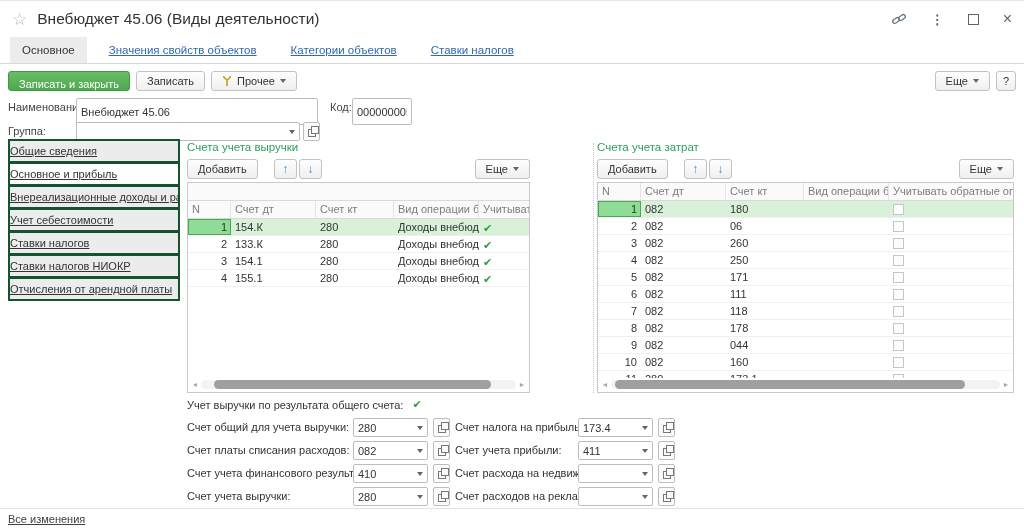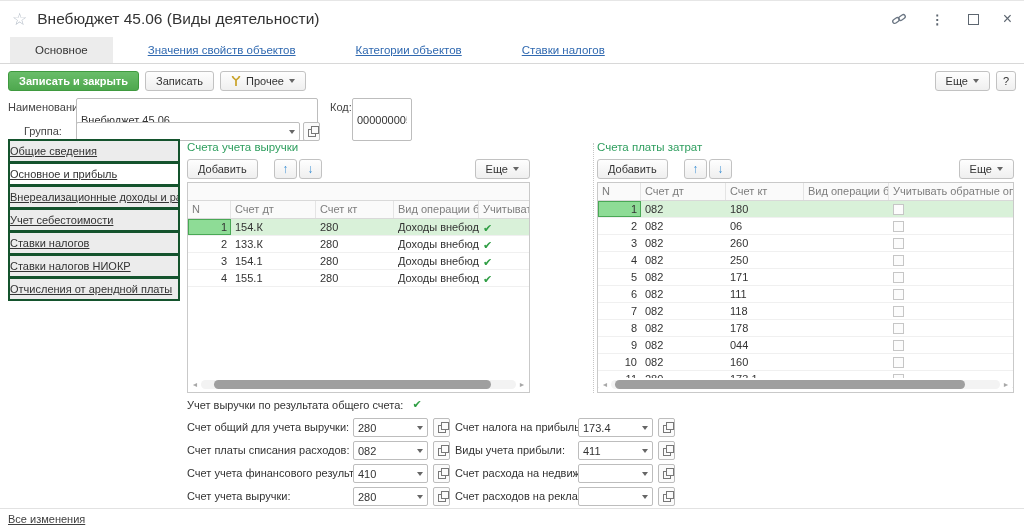--- a/index.html
+++ b/index.html
@@ -13,34 +13,34 @@
   .titlebar{position:absolute;top:0;left:0;right:0;height:36px;display:flex;align-items:center;padding:0 12px;background:#fff;}
   .star{font-size:17px;color:#b3bcc7;margin-right:10px;cursor:pointer;}
   .win-title{font-size:15.5px;color:#333;}
   .win-controls{margin-left:auto;display:flex;align-items:center;gap:24px;color:#5d6670;}
   .win-controls .kebab{font-size:13px;font-weight:bold;cursor:pointer;}
   .maxbox{width:9px;height:9px;border:1.4px solid #5d6670;display:inline-block;cursor:pointer;}
   .closex{font-size:16px;line-height:10px;cursor:pointer;}
   .linkicon{cursor:pointer;display:inline-flex;}
   
   .tabbar{position:absolute;top:36px;left:0;right:0;height:26px;border-bottom:1px solid #d8d8d8;display:flex;align-items:stretch;padding-left:10px;}
-  .tab{display:inline-flex;align-items:center;padding:0 25px;margin-right:10px;color:#3069b0;text-decoration:underline;font-size:11.5px;cursor:pointer;white-space:nowrap;}
+  .tab{display:inline-flex;align-items:center;padding:0 12px;margin-right:10px;color:#3069b0;text-decoration:underline;font-size:11.5px;cursor:pointer;white-space:nowrap;}
   .tab.active{background:#ececec;color:#333;text-decoration:none;}
   
   .btn{height:20px;padding:0 10px;border:1px solid #c2c2c2;border-radius:3px;background:linear-gradient(#fefefe,#efefef);
        font-size:11px;color:#333;display:inline-flex;align-items:center;gap:5px;cursor:pointer;box-sizing:border-box;white-space:nowrap;}
-  .btn-primary{background:linear-gradient(#69bd69,#4ea84e);border-color:#3f9a3f;color:#fff;font-weight:bold;}
+  .btn-primary{background:linear-gradient(#69bd69,#4ea84e);border-color:#3f9a3f;color:#fff;font-weight:normal;align-items:flex-end;}
   .caret{width:0;height:0;border-left:3px solid transparent;border-right:3px solid transparent;border-top:4px solid #666;display:inline-block;}
   .btn-q{width:20px;justify-content:center;padding:0;}
   
   .cmdbar{position:absolute;top:70px;left:8px;display:flex;gap:6px;}
   .cmd-right{position:absolute;top:70px;right:8px;display:flex;gap:6px;}
   
   .flabel{position:absolute;color:#444;line-height:19px;}
-  input.txt{position:absolute;height:17px;border:1px solid #bdbdbd;border-radius:2px;font-family:inherit;font-size:11px;color:#333;padding:12px 4px;background:#fff;}
+  input.txt{position:absolute;height:17px;border:1px solid #bdbdbd;border-radius:2px;font-family:inherit;font-size:11px;color:#333;padding:4px 4px;background:#fff;}
   .combo{position:absolute;height:19px;border:1px solid #bdbdbd;border-radius:2px;background:#fff;display:flex;align-items:center;box-sizing:border-box;}
   .combo .val{flex:1;padding:0 4px;overflow:hidden;white-space:nowrap;}
   .combo .drop{width:14px;display:flex;justify-content:center;align-items:center;cursor:pointer;align-self:stretch;}
   .choose-btn{position:absolute;width:17px;height:19px;border:1px solid #bdbdbd;border-radius:2px;background:#fbfbfb;box-sizing:border-box;cursor:pointer;}
   .sq{position:relative;width:6px;height:6px;border:1px solid #777;display:block;margin:6px auto 0;}
   .sq::after{content:"";position:absolute;left:2px;top:-4px;width:6px;height:6px;border:1px solid #777;background:#fbfbfb;}
   
   .sidebar{position:absolute;left:8px;top:139px;width:172px;}
   .side-item{height:20px;line-height:20px;padding:0 0;background:#ececec;border:2px solid #14532d;margin-top:-1px;
              white-space:nowrap;overflow:hidden;cursor:pointer;color:#333;text-decoration:underline;}
@@ -149,21 +149,21 @@
       <span class="caret"></span>
     </span>
   <span class="btn btn-q">?</span>
 </div>
 
 <span class="flabel" style="left:8px;top:97px;">Наименование:</span>
 <input class="txt" style="left: 76px; top: 97px; width: 232px;" value="Внебюджет 45.06">
 <span class="flabel" style="left:330px;top:97px;">Код:</span>
 <input class="txt" style="left: 352px; top: 97px; width: 50px;" value="000000005">
 
-<span class="flabel" style="left:8px;top:121px;margin-left:16px;">Группа:</span>
+<span class="flabel" style="left:8px;top:121px;">Группа:</span>
 <span class="combo" style="left:76px;top:121px;width:224px;">
   <span class="val"></span>
   <span class="drop">
       <span class="caret"></span>
     </span>
 </span>
 <span class="choose-btn" style="left:303px;top:121px;">
     <span class="sq"></span>
   </span>
 
@@ -239,21 +239,21 @@
       <span class="sb-arrow">◄</span>
       <span class="sb-track">
           <span class="sb-thumb" style="left:4%;width:88%;"></span>
         </span>
       <span class="sb-arrow">►</span>
     </div>
   </div>
 </div>
 
 <div class="panel panel-right">
-  <div class="panel-title">Счета платы затрат</div>
+  <div class="panel-title">Счета учета затрат</div>
   <div class="panel-toolbar">
     <span class="btn">Добавить</span>
     <span class="arrow-group">
       <span class="btn arrow-btn">↑</span>
       <span class="btn arrow-btn">↓</span>
     </span>
     <span class="tb-spacer"></span>
     <span class="btn">
         <span>Еще</span>
         <span class="caret"></span>
@@ -423,21 +423,21 @@
         <span class="val">173.4</span>
         <span class="drop">
           <span class="caret"></span>
         </span>
       </span>
       <span class="choose-btn fchoose">
         <span class="sq"></span>
       </span>
     </div>
     <div class="frow">
-      <span class="flbl">Виды учета прибыли:</span>
+      <span class="flbl">Счет учета прибыли:</span>
       <span class="combo fcombo">
         <span class="val">411</span>
         <span class="drop">
           <span class="caret"></span>
         </span>
       </span>
       <span class="choose-btn fchoose">
         <span class="sq"></span>
       </span>
     </div>

